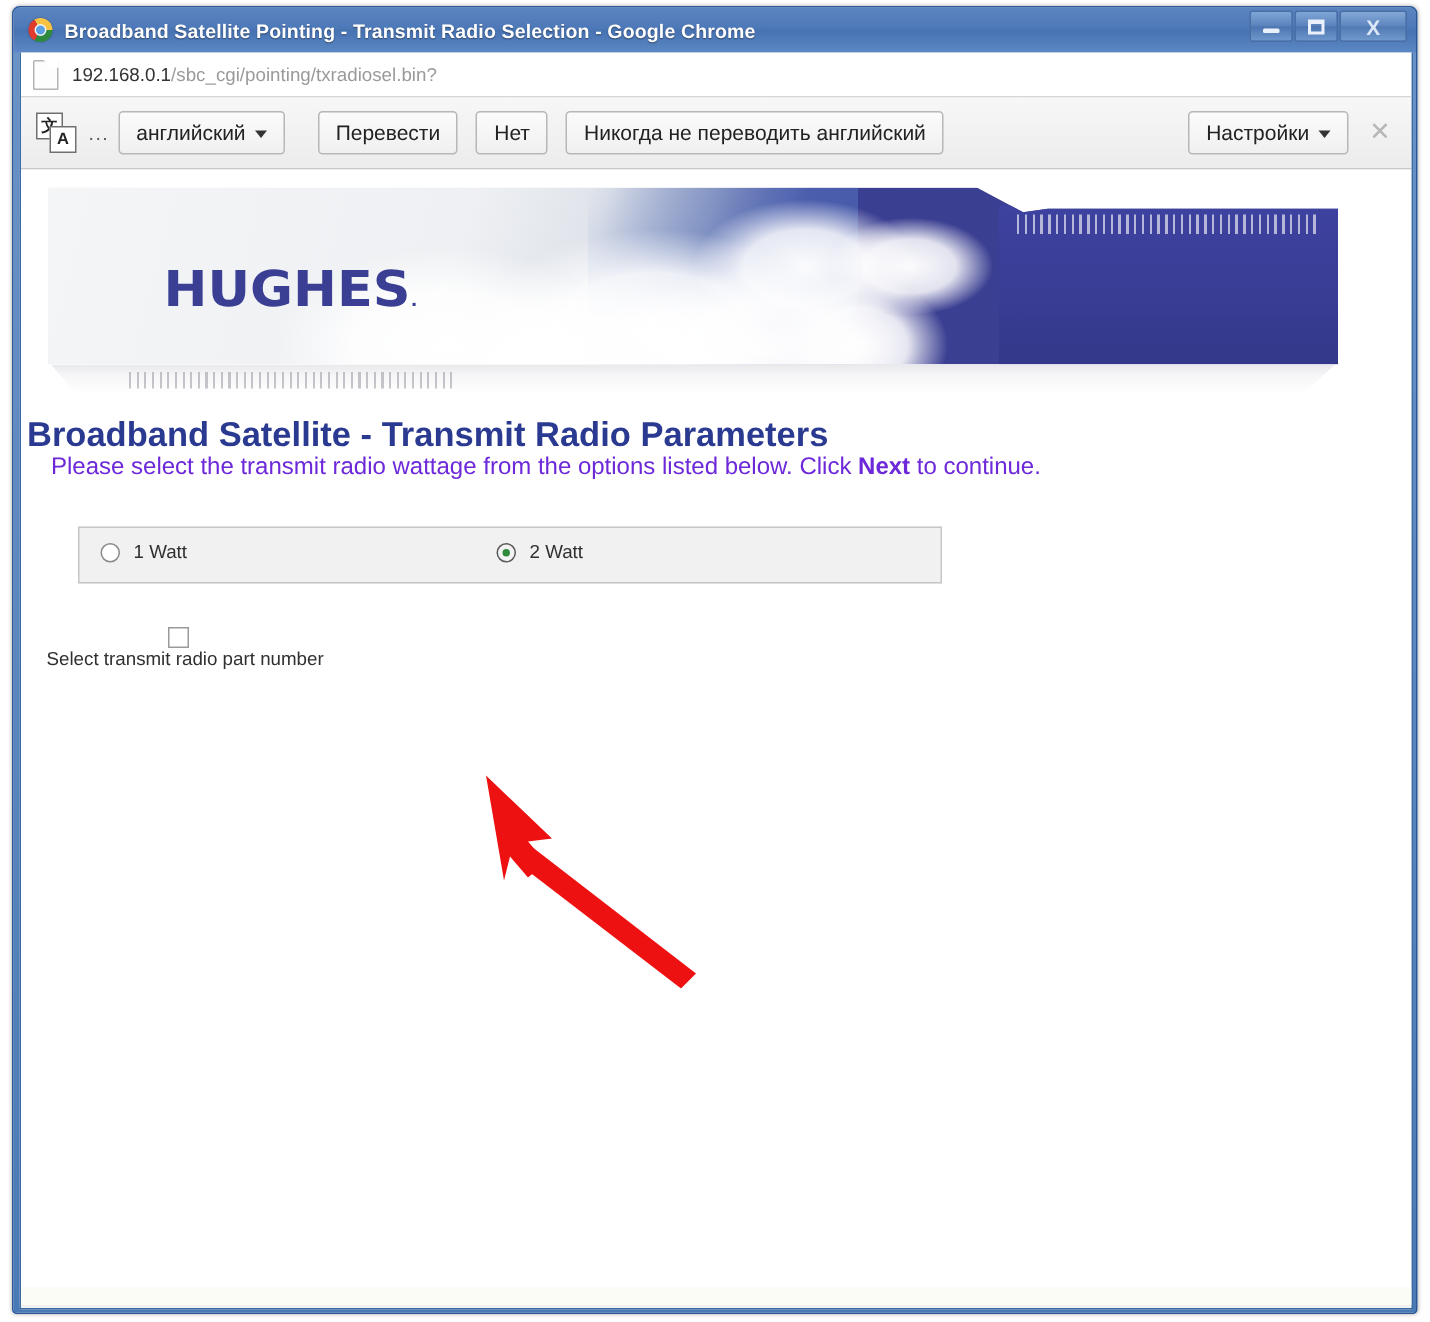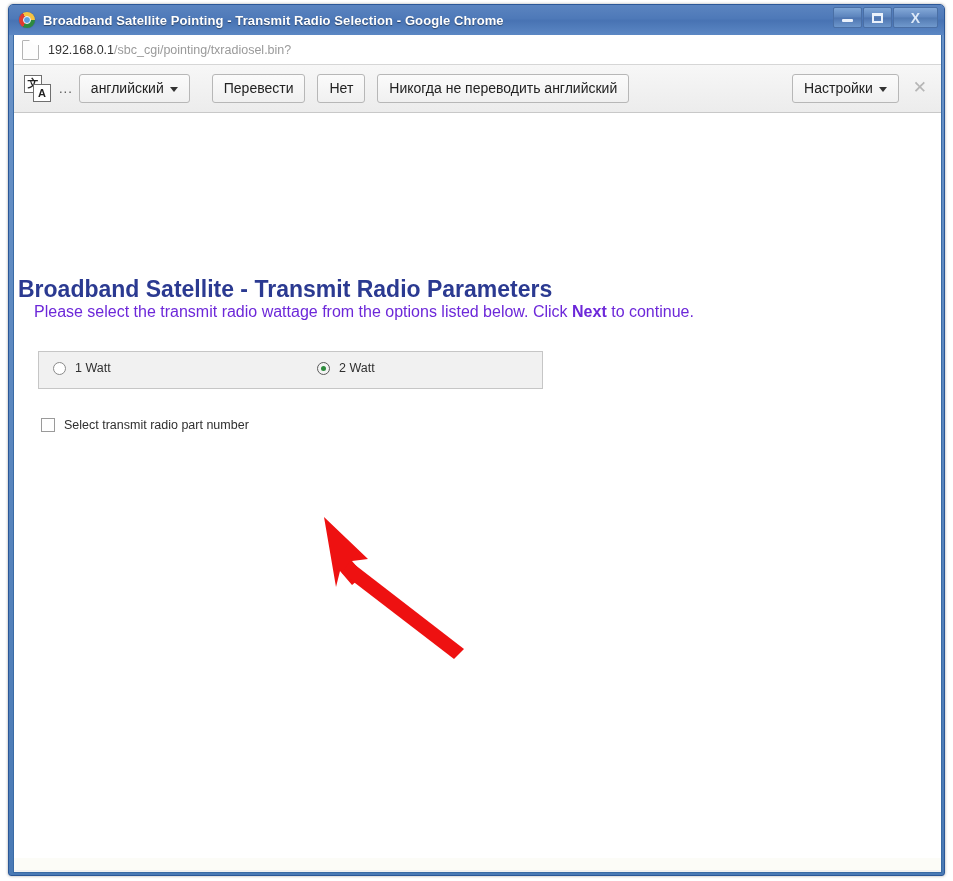--- a/index.html
+++ b/index.html
@@ -323,22 +323,22 @@
     position: absolute;
     left: 20px; top: 190px;
     font-size: 16px;
     color: #6d28d9;
     white-space: nowrap;
   }
   .page-subtitle b { font-weight: bold; }
 
   .radio-group {
     position: absolute;
-    left: 24px; top: 238px;
-    width: 505px; height: 38px;
+    left: 38px; top: 238px;
+    width: 576px; height: 38px;
     background: #f1f1f1;
     border: 1px solid #c6c6c6;
     box-sizing: border-box;
   }
   .radio-item {
     position: absolute;
     top: 9px;
     display: flex;
     align-items: center;
   }
@@ -367,23 +367,24 @@
   }
   .radio-label {
     font-size: 12.5px;
     color: #303030;
     margin-left: 9px;
     white-space: nowrap;
   }
 
   .checkbox-row {
     position: absolute;
-    left: 27px; top: 305px;
-    display: flex;
-    align-items: center;
+    left: 8px; top: 305px;
+    display: flex;
+    align-items: center;
+    flex-direction: column;
   }
   .checkbox-box {
     width: 14px; height: 14px;
     border: 1px solid #9a9a9a;
     background: #ffffff;
     box-sizing: border-box;
     flex: 0 0 auto;
   }
   .checkbox-label {
     font-size: 12.5px;
@@ -469,20 +470,39 @@
       <div class="tbtn">Перевести</div>
       <div class="tbtn">Нет</div>
       <div class="tbtn">Никогда не переводить английский</div>
       <div class="spacer-flex"></div>
       <div class="tbtn settings"><span>Настройки</span><span class="caret"></span></div>
       <div class="tb-close">✕</div>
     </div>
 
     <div class="viewport">
 
+      <div class="banner-wrap">
+        <div class="banner">
+          <div class="sky-patch"></div>
+          <div class="cloud c1"></div>
+          <div class="cloud c2"></div>
+          <div class="cloud c3"></div>
+          <div class="cloud c4"></div>
+          <div class="cloud c5"></div>
+          <div class="cloud c6"></div>
+          <div class="cloud c7"></div>
+          <div class="blue-right">
+            <div class="ticks"></div>
+          </div>
+          <div class="hughes-logo"><span>HUGHES</span><span class="tm">.</span></div>
+        </div>
+        <div class="banner-foot">
+          <div class="foot-ticks"></div>
+        </div>
+      </div>
 
       <div class="page-title">Broadband Satellite - Transmit Radio Parameters</div>
 
       <div class="page-subtitle"><span>Please select the transmit radio wattage from the options listed below. Click </span><b>Next</b><span> to continue.</span></div>
 
       <div class="radio-group">
         <div class="radio-item r1">
           <span class="radio-dot"></span>
           <span class="radio-label">1 Watt</span>
         </div>

